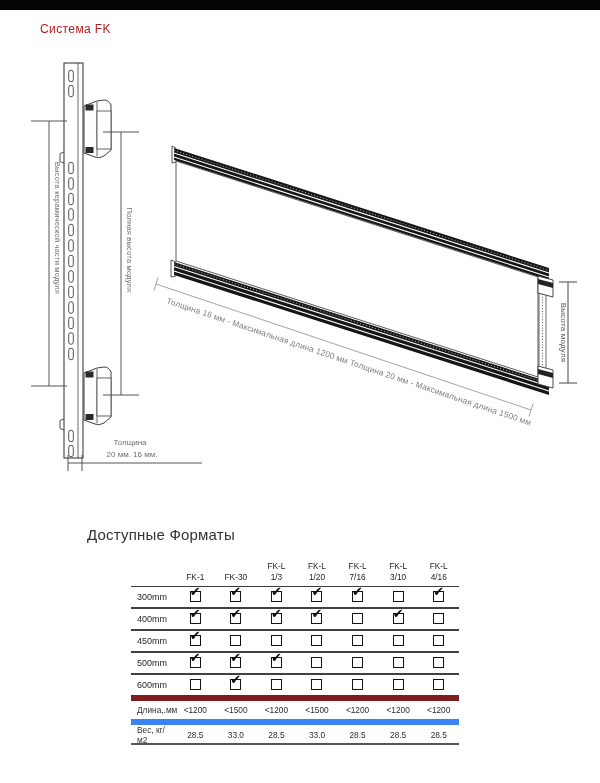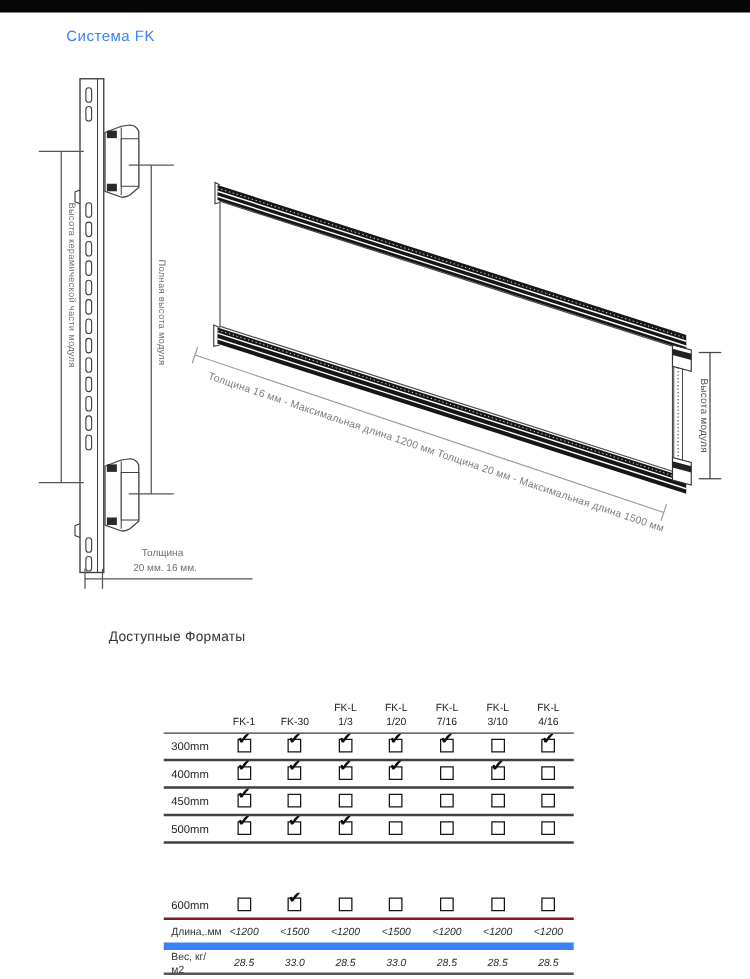--- a/index.html
+++ b/index.html
@@ -2,44 +2,44 @@
 <html><head>
 <meta charset="utf-8">
 <style>
   html,body{margin:0;padding:0;}
   body{
     width:600px;height:783px;position:relative;background:#ffffff;
     font-family:"Liberation Sans", sans-serif;overflow:hidden;
   }
   .topbar{position:absolute;left:0;top:0;width:600px;height:10px;background:#050505;}
   .page-title{
-    position:absolute;left:53px;top:22px;font-size:12px;color:#3b82f6;
+    position:absolute;left:40px;top:22px;font-size:12px;color:#b91c1c;
     letter-spacing:.4px;
   }
   .drawing{position:absolute;left:0;top:0;}
   svg text{font-family:"Liberation Sans", sans-serif;}
 
-  .tbl-title{position:absolute;left:87px;top:504px;font-size:11px;color:#333;letter-spacing:.2px;}
+  .tbl-title{position:absolute;left:87px;top:526px;font-size:15px;color:#333;letter-spacing:.2px;}
   .tbl{position:absolute;left:131px;top:549px;width:328px;}
   .tr{display:grid;grid-template-columns:44px repeat(7,1fr);align-items:center;}
   .tr.header{min-height:28px;border-bottom:1px solid #3c3c3c;align-items:end;padding-bottom:3px;}
   .tr.check{height:20px;border-bottom:2px solid #404040;}
-  .tr.check.last{border-bottom:2px solid #7f1d1d;margin-top:39px;}
+  .tr.check.last{border-bottom:6px solid #7f1d1d;}
   .tr.vals{height:18px;border-bottom:6px solid #3b82f6;}
   .tr.vals.last{border-bottom:2.5px solid #565656;}
   .th{font-size:8.3px;line-height:1.3;text-align:center;color:#222;align-self:end;margin-top:12px;}
   .rowlab{font-size:9px;color:#1d1d1d;padding-left:6px;}
   .tr.vals .rowlab{font-size:8.3px;color:#333;}
   .cell{display:flex;justify-content:center;}
   .cb{position:relative;width:11px;height:11px;border:1.6px solid #141414;box-sizing:border-box;background:#fff;}
   .tick{
     position:absolute;left:-1px;top:-7px;font-size:13px;font-weight:bold;color:#0d0d0d;
     line-height:1;font-family:"DejaVu Sans", sans-serif;
   }
-  .val{font-size:8.3px;color:#2b2b2b;text-align:center;font-style:italic;}
+  .val{font-size:8.3px;color:#2b2b2b;text-align:center;}
 </style>
 </head>
 <body>
 
 <div class="topbar"></div>
 
 <div class="page-title">Система FK</div>
 
 <svg class="drawing" width="600" height="783" viewBox="0 0 600 783">
 

